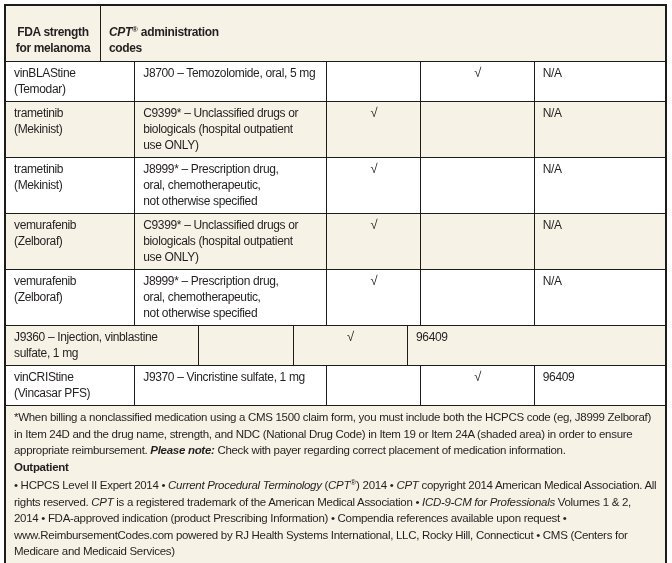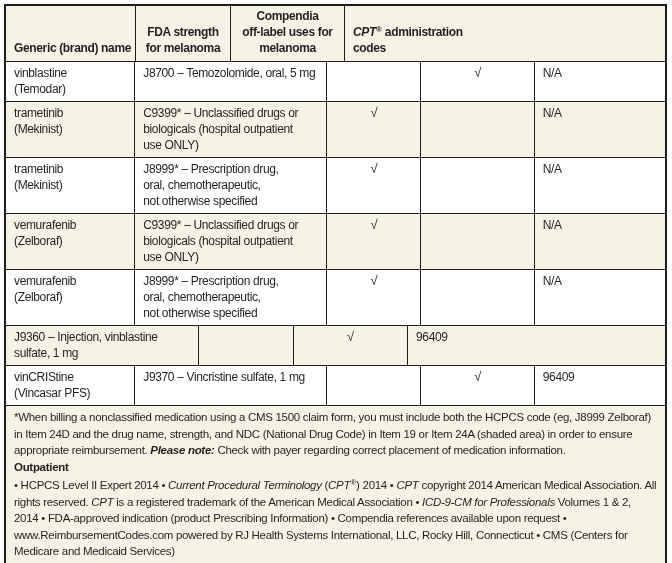--- a/index.html
+++ b/index.html
@@ -51,40 +51,32 @@
   .s-bi{font-weight:bold;font-style:italic;}
   .s-sup{font-size:8px;vertical-align:4px;letter-spacing:0;}
 </style>
 </head>
 <body>
 
 <div class="page">
   <div class="table-wrap">
 
     <div class="t-row t-header">
-      <div class="cell c1">
-        <span>Generic (brand) name</span>
-      </div>
       <div class="cell c3">
         <span>FDA strength
 for melanoma</span>
-      </div>
-      <div class="cell c4">
-        <span>Compendia
-off-label uses for
-melanoma</span>
       </div>
       <div class="cell c5">
         <span><span class="s-bi">CPT</span><span class="s-sup">®</span><span class="s-b"> administration codes</span></span>
       </div>
     </div>
 
     <div id="table-body">
         <div class="t-row">
-        <div class="cell c1">vinblastine
+        <div class="cell c1">vinBLAStine
 (Temodar)</div>
         <div class="cell c2">J8700 – Temozolomide, oral, 5 mg</div>
         <div class="cell c3 check"></div>
         <div class="cell c4 check">√</div>
         <div class="cell c5">N/A</div>
       </div>
         <div class="t-row shaded">
         <div class="cell c1">trametinib
 (Mekinist)</div>
         <div class="cell c2">C9399* – Unclassified drugs or

